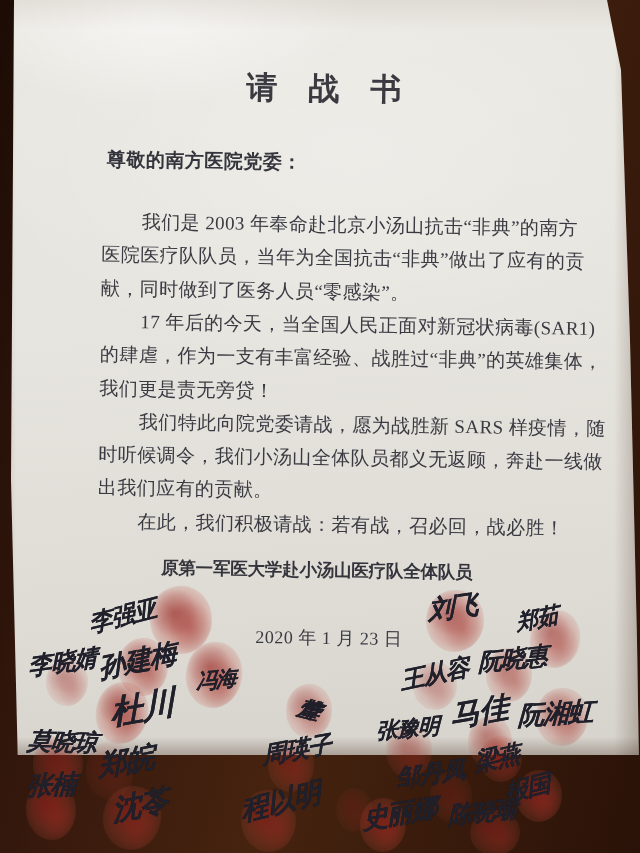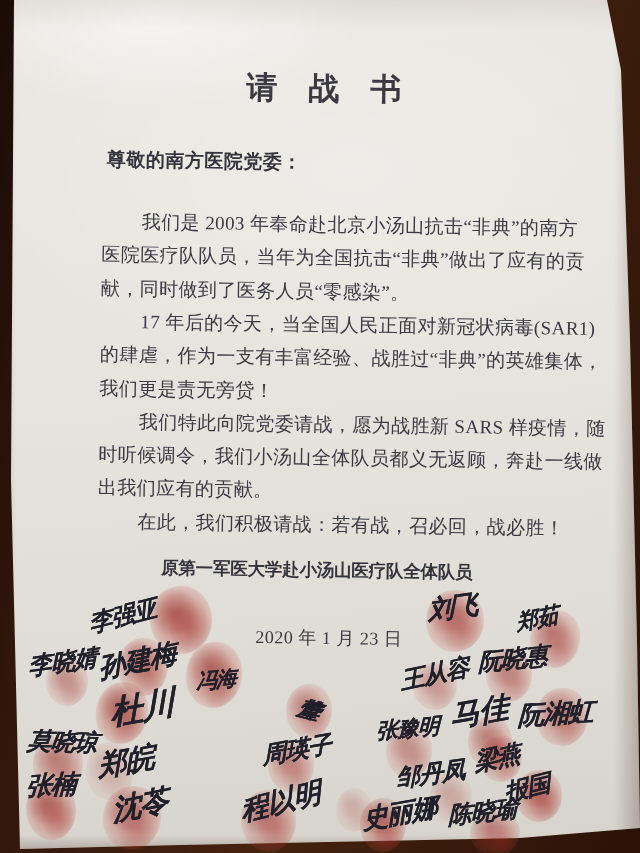--- a/index.html
+++ b/index.html
@@ -1,21 +1,21 @@
 <!DOCTYPE html>
 <html><head>
 <meta charset="utf-8">
 <style>
   html,body{margin:0;padding:0;}
   body{
     width:640px;height:853px;overflow:hidden;
     background:linear-gradient(105deg,#1c0c05 0%,#37190d 30%,#46230f 55%,#2a1208 100%);
     font-family:"Liberation Serif","DejaVu Serif",serif;
   }
-  #stage{position:relative;width:640px;height:853px;}
+  #stage{position:relative;width:640px;height:755px;}
   
   #paper{
     position:absolute;inset:0;
     clip-path:polygon(14px 0,607px 0,621px 70px,630px 340px,637px 640px,640px 828px,520px 838px,180px 845px,20px 849px,11px 480px);
     background:
       radial-gradient(300px 130px at 24% 2%, rgba(255,255,255,.55), transparent 70%),
       radial-gradient(500px 300px at 55% 20%, rgba(255,255,255,.25), transparent 75%),
       linear-gradient(176deg,#eae8e2 0%,#e6e4de 45%,#dedbd5 80%,#d6d3cc 100%);
   }
   #paper::after{

